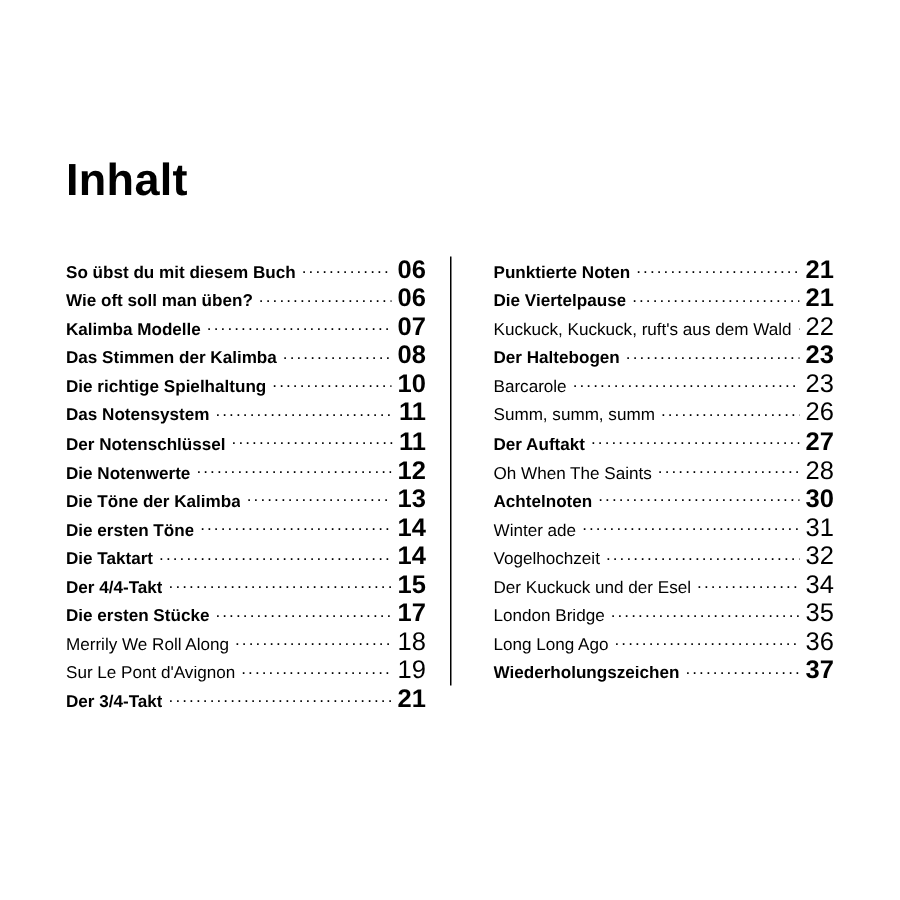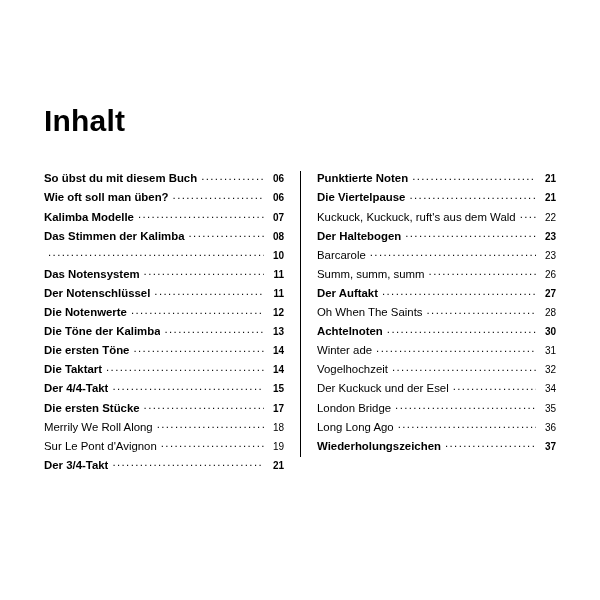--- a/index.html
+++ b/index.html
@@ -37,21 +37,21 @@
   }
   .col {
     width: 256px;
     box-sizing: border-box;
   }
   .col-left {
     padding-right: 16px;
   }
   .col-right {
     border-left: 1px solid #000000;
-    padding-left: 16px;
+    padding-left: 28px;
   }
   .entry {
     display: flex;
     align-items: baseline;
     font-size: 11.4px;
     line-height: 1.0;
     height: 19.1px;
     white-space: nowrap;
     color: #000000;
   }
@@ -76,21 +76,21 @@
     font-size: 11.4px;
     letter-spacing: 1.4px;
     color: #000000;
     position: absolute;
     bottom: 0;
     left: 0;
     white-space: nowrap;
   }
   .entry .page-num {
     flex: 0 0 auto;
-    font-size: 10px;
+    font-size: 17px;
     text-align: right;
     min-width: 16px;
   }
   .entry.bold .page-num {
     font-weight: bold;
   }
 </style>
 </head>
 <body>
 
@@ -112,20 +112,21 @@
           <span class="label">Kalimba Modelle</span>
           <span class="dots"></span>
           <span class="page-num">07</span>
         </div>
         <div class="entry bold">
           <span class="label">Das Stimmen der Kalimba</span>
           <span class="dots"></span>
           <span class="page-num">08</span>
         </div>
         <div class="entry bold">
+          <span class="label">Die richtige Spielhaltung</span>
           <span class="dots"></span>
           <span class="page-num">10</span>
         </div>
         <div class="entry bold">
           <span class="label">Das Notensystem</span>
           <span class="dots"></span>
           <span class="page-num">11</span>
         </div>
         <div class="entry bold">
           <span class="label">Der Notenschlüssel</span>

